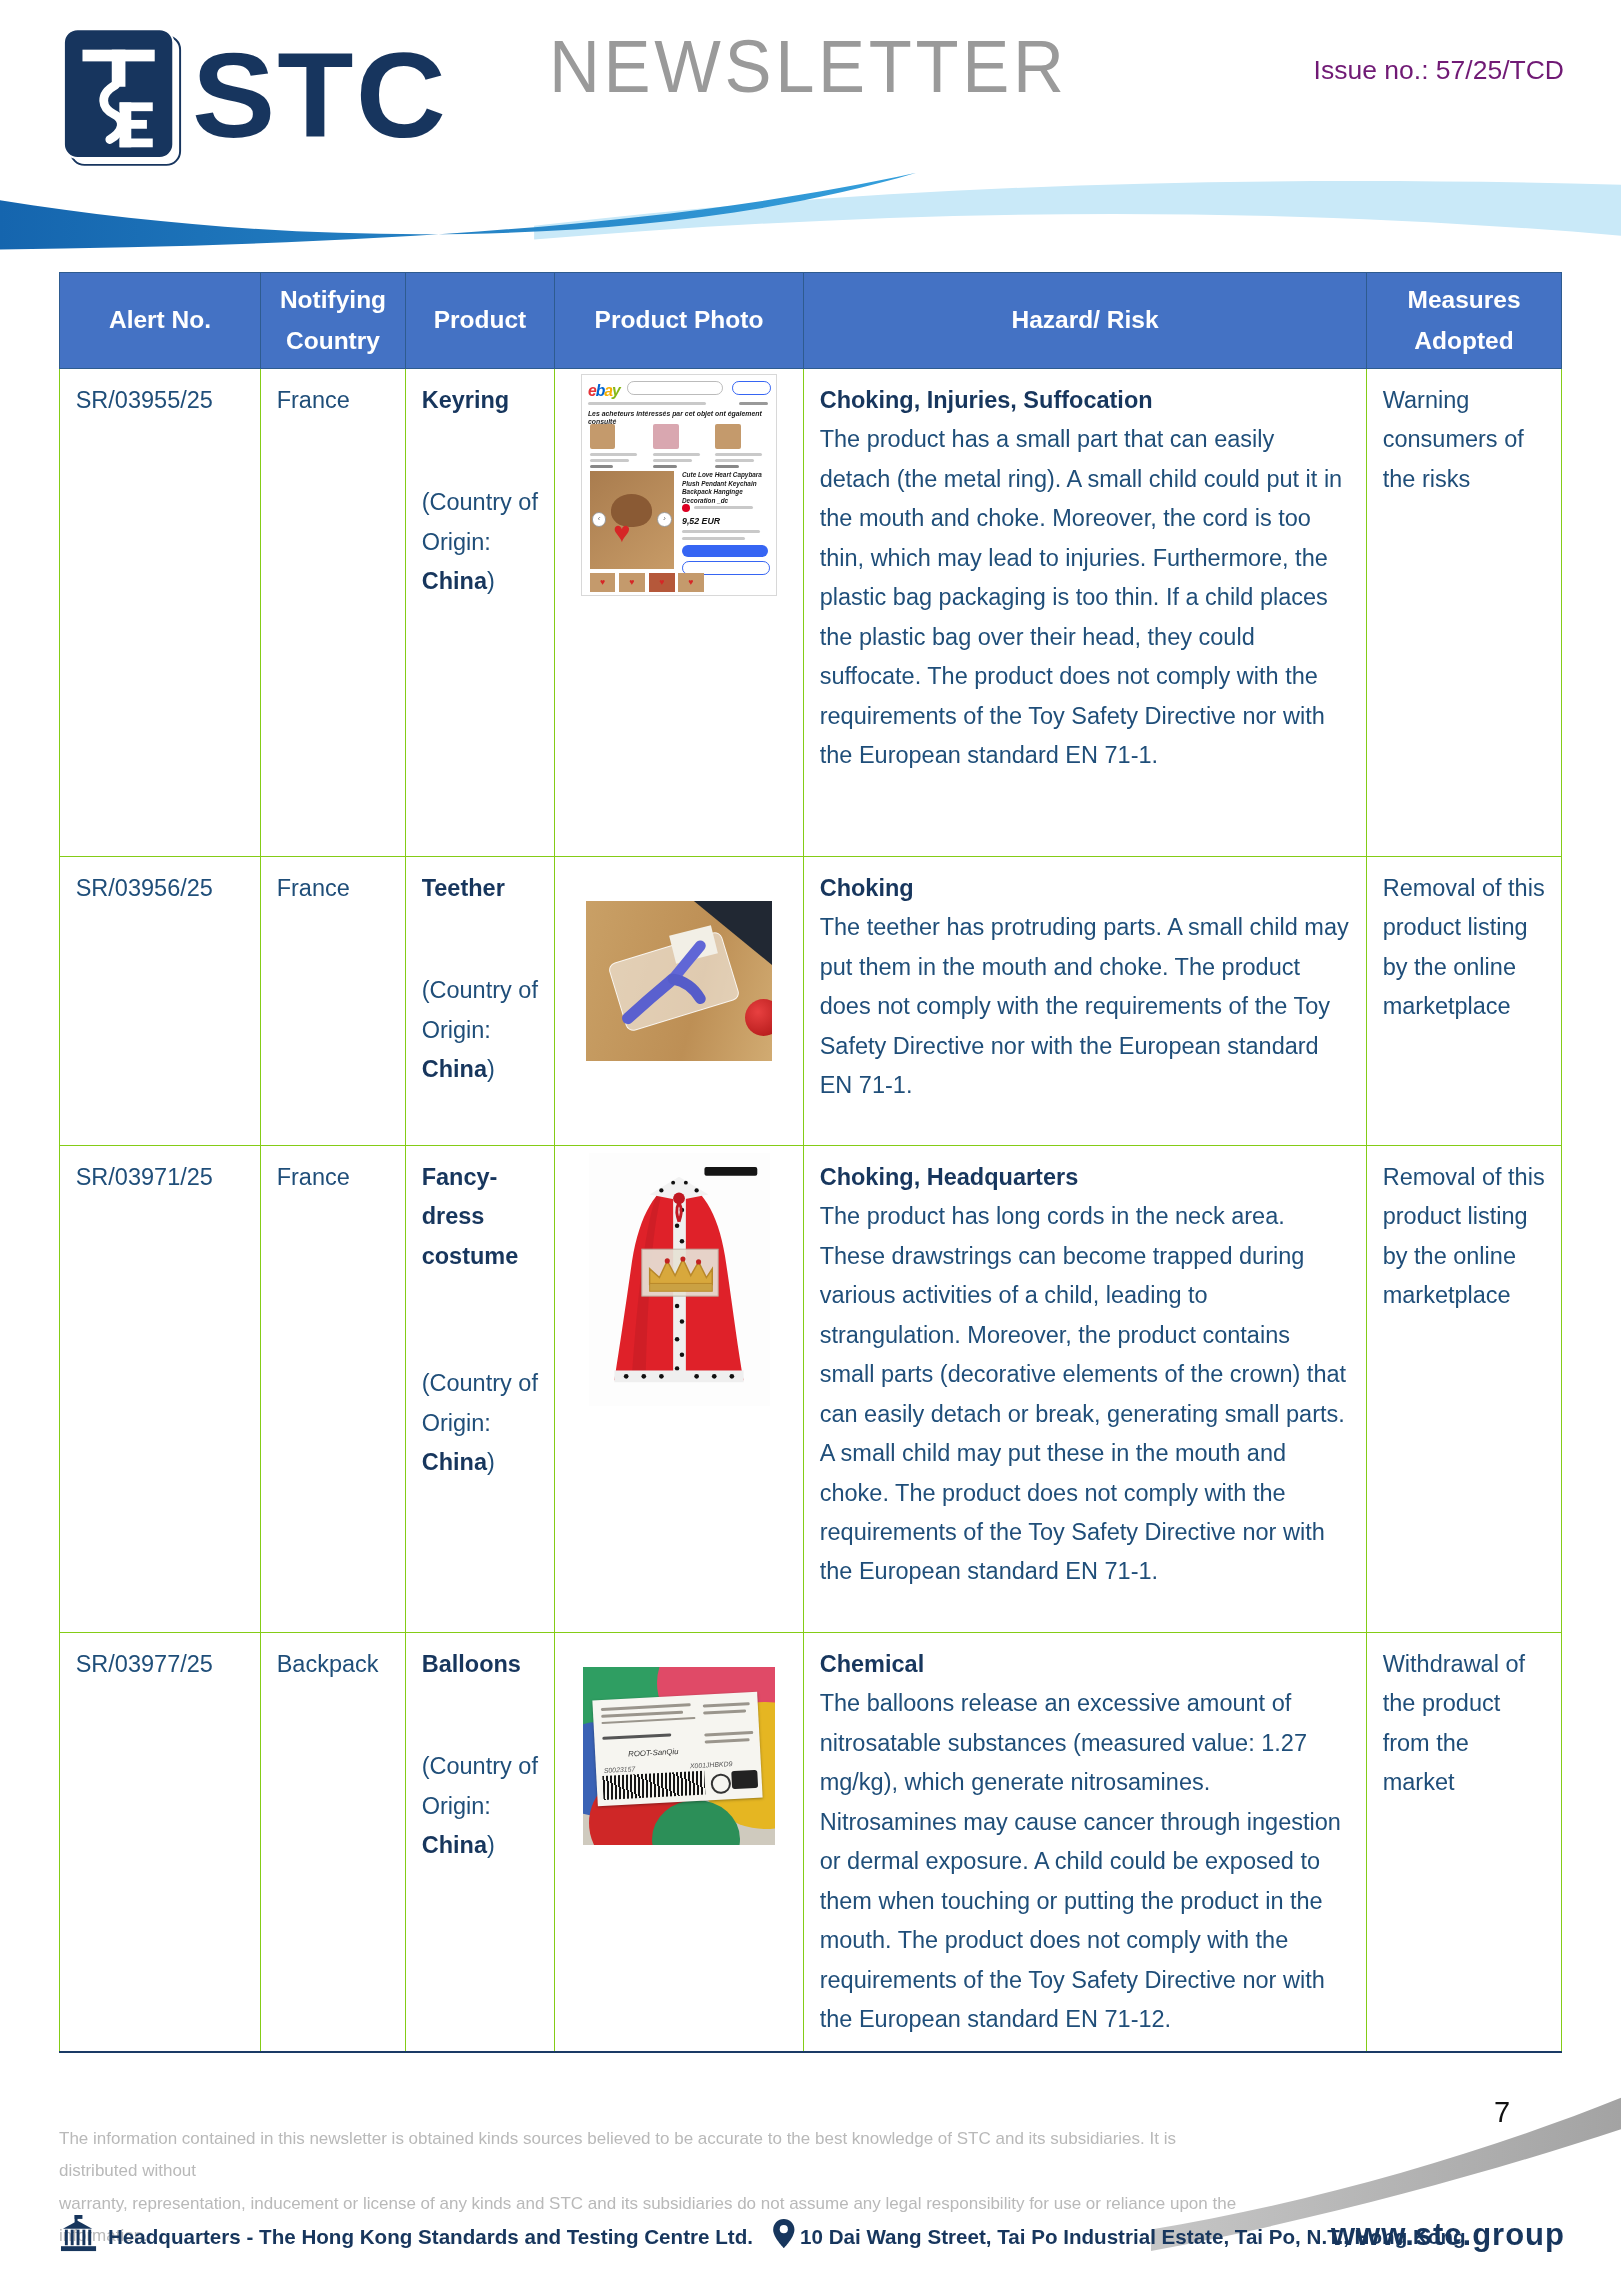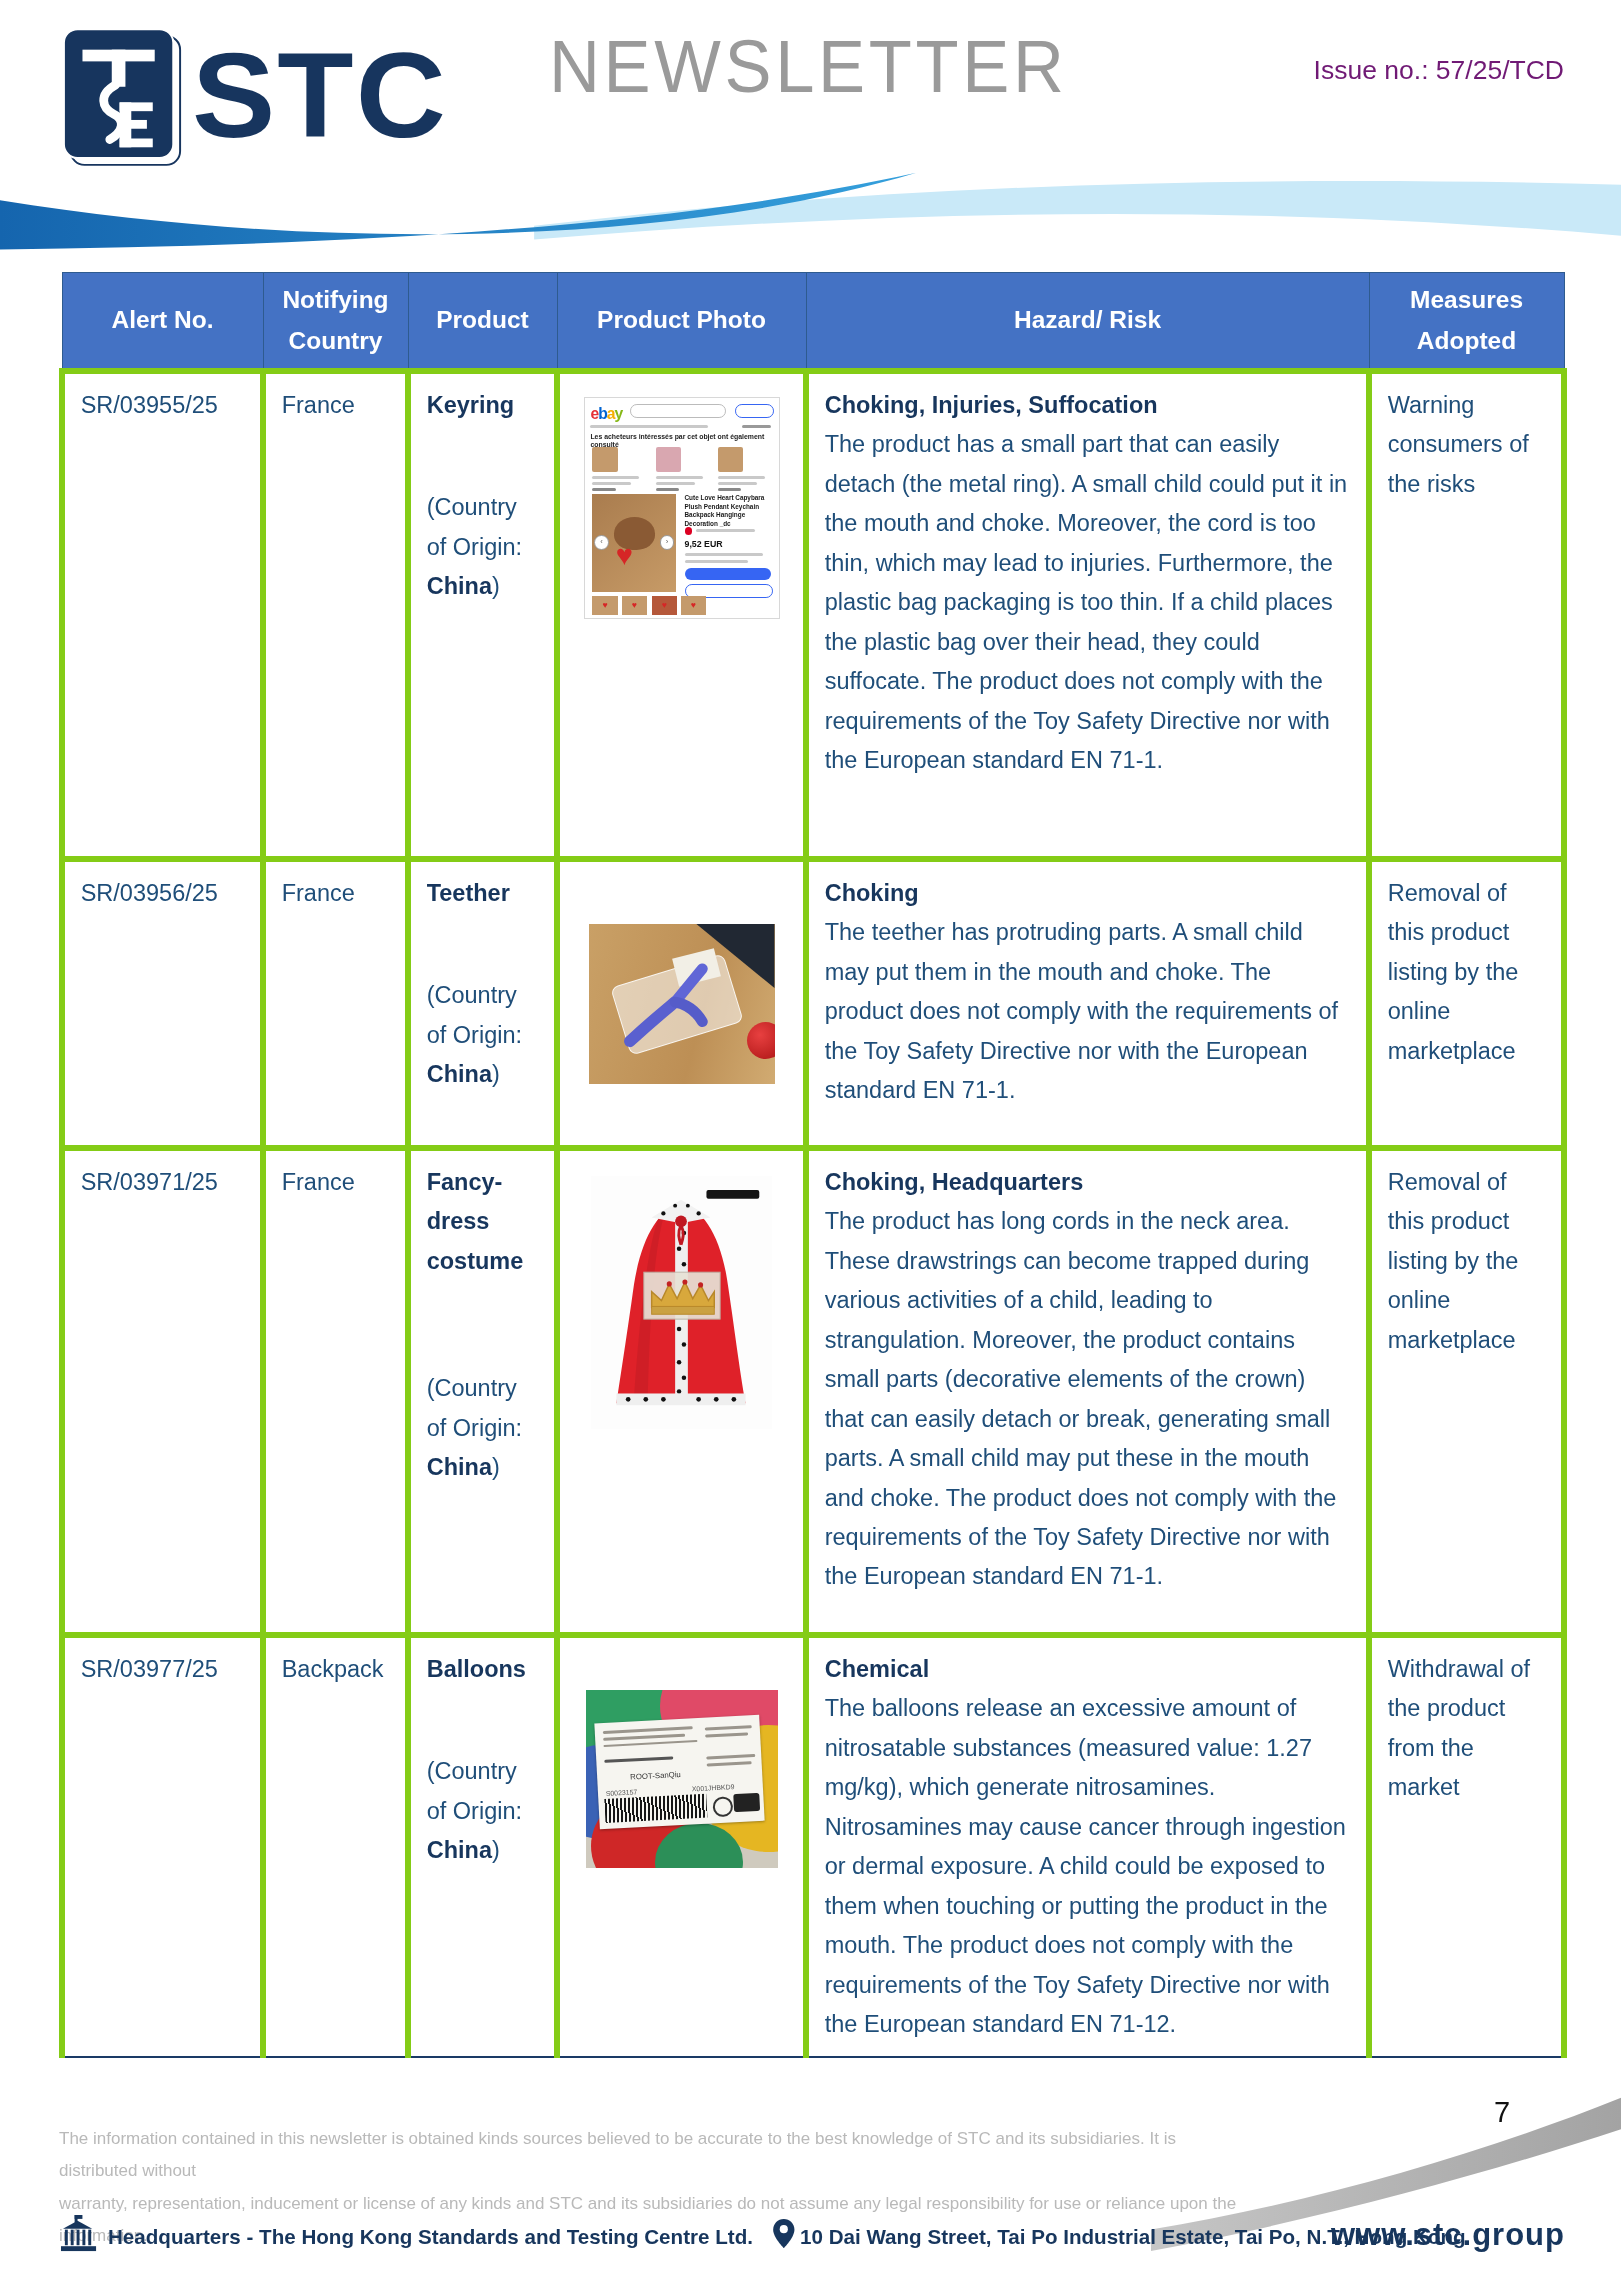--- a/index.html
+++ b/index.html
@@ -13,28 +13,28 @@
   .newsletter-title{position:absolute;left:549px;top:29px;font-size:75px;color:#9a9a9a;
         letter-spacing:3.9px;line-height:1;transform:scaleX(0.94);transform-origin:left top;font-weight:400;}
   .issue-no{position:absolute;right:57px;top:55px;font-size:26.5px;color:#701a75;}
   .swoosh-top{position:absolute;left:0;top:165px;width:1621px;height:108px;}
 
   
   table.alerts{position:absolute;left:59px;top:272px;width:1502px;border-collapse:collapse;
         table-layout:fixed;}
   table.alerts th{background:#4472c4;color:#fff;font-size:24.5px;font-weight:bold;height:91px;
         text-align:center;vertical-align:middle;border:1px solid #2e5b8f;line-height:1.65;padding:2px 5.9px;}
-  table.alerts td{border:6px solid #84cc16;vertical-align:top;padding:11.8px 15.7px;
+  table.alerts td{border:1px solid #84cc16;vertical-align:top;padding:11.8px 15.7px;
         color:#1f4e79;font-size:23.5px;line-height:1.68;background:#fff;}
   table.alerts tr.last td{border-bottom:2.9px solid #1a3a66;}
   .pname{font-weight:bold;color:#17365d;margin:0;}
   .origin{margin:63px 0 0 0;}
   .origin b{color:#17365d;}
   .htitle{font-weight:bold;color:#17365d;}
-  .c-photo{padding:19px !important;}
+  .c-photo{padding:1px !important;font-style:italic;}
   .photo-box{margin:0 auto;position:relative;overflow:hidden;}
 
   
   .ebay{width:194px;height:220px;background:#fff;border:1px solid #d8d8d8;margin-top:3.9px;}
   .eb-logo{position:absolute;left:5.9px;top:2.9px;font-size:15.7px;font-weight:bold;letter-spacing:-1px;}
   .eb-search{position:absolute;left:45px;top:5.9px;width:94px;height:11.8px;border:1px solid #bbb;border-radius:6.9px;}
   .eb-btn{position:absolute;right:4.9px;top:5.9px;width:37px;height:11.8px;border:1px solid #3665f3;border-radius:6.9px;}
   .bar{position:absolute;background:#c9c9c9;height:2.9px;border-radius:2px;}
   .eb-related{position:absolute;left:5.9px;top:35px;width:182px;font-size:6.9px;font-weight:bold;color:#222;line-height:1.2;}
   .eb-card{position:absolute;top:49px;width:53px;}

